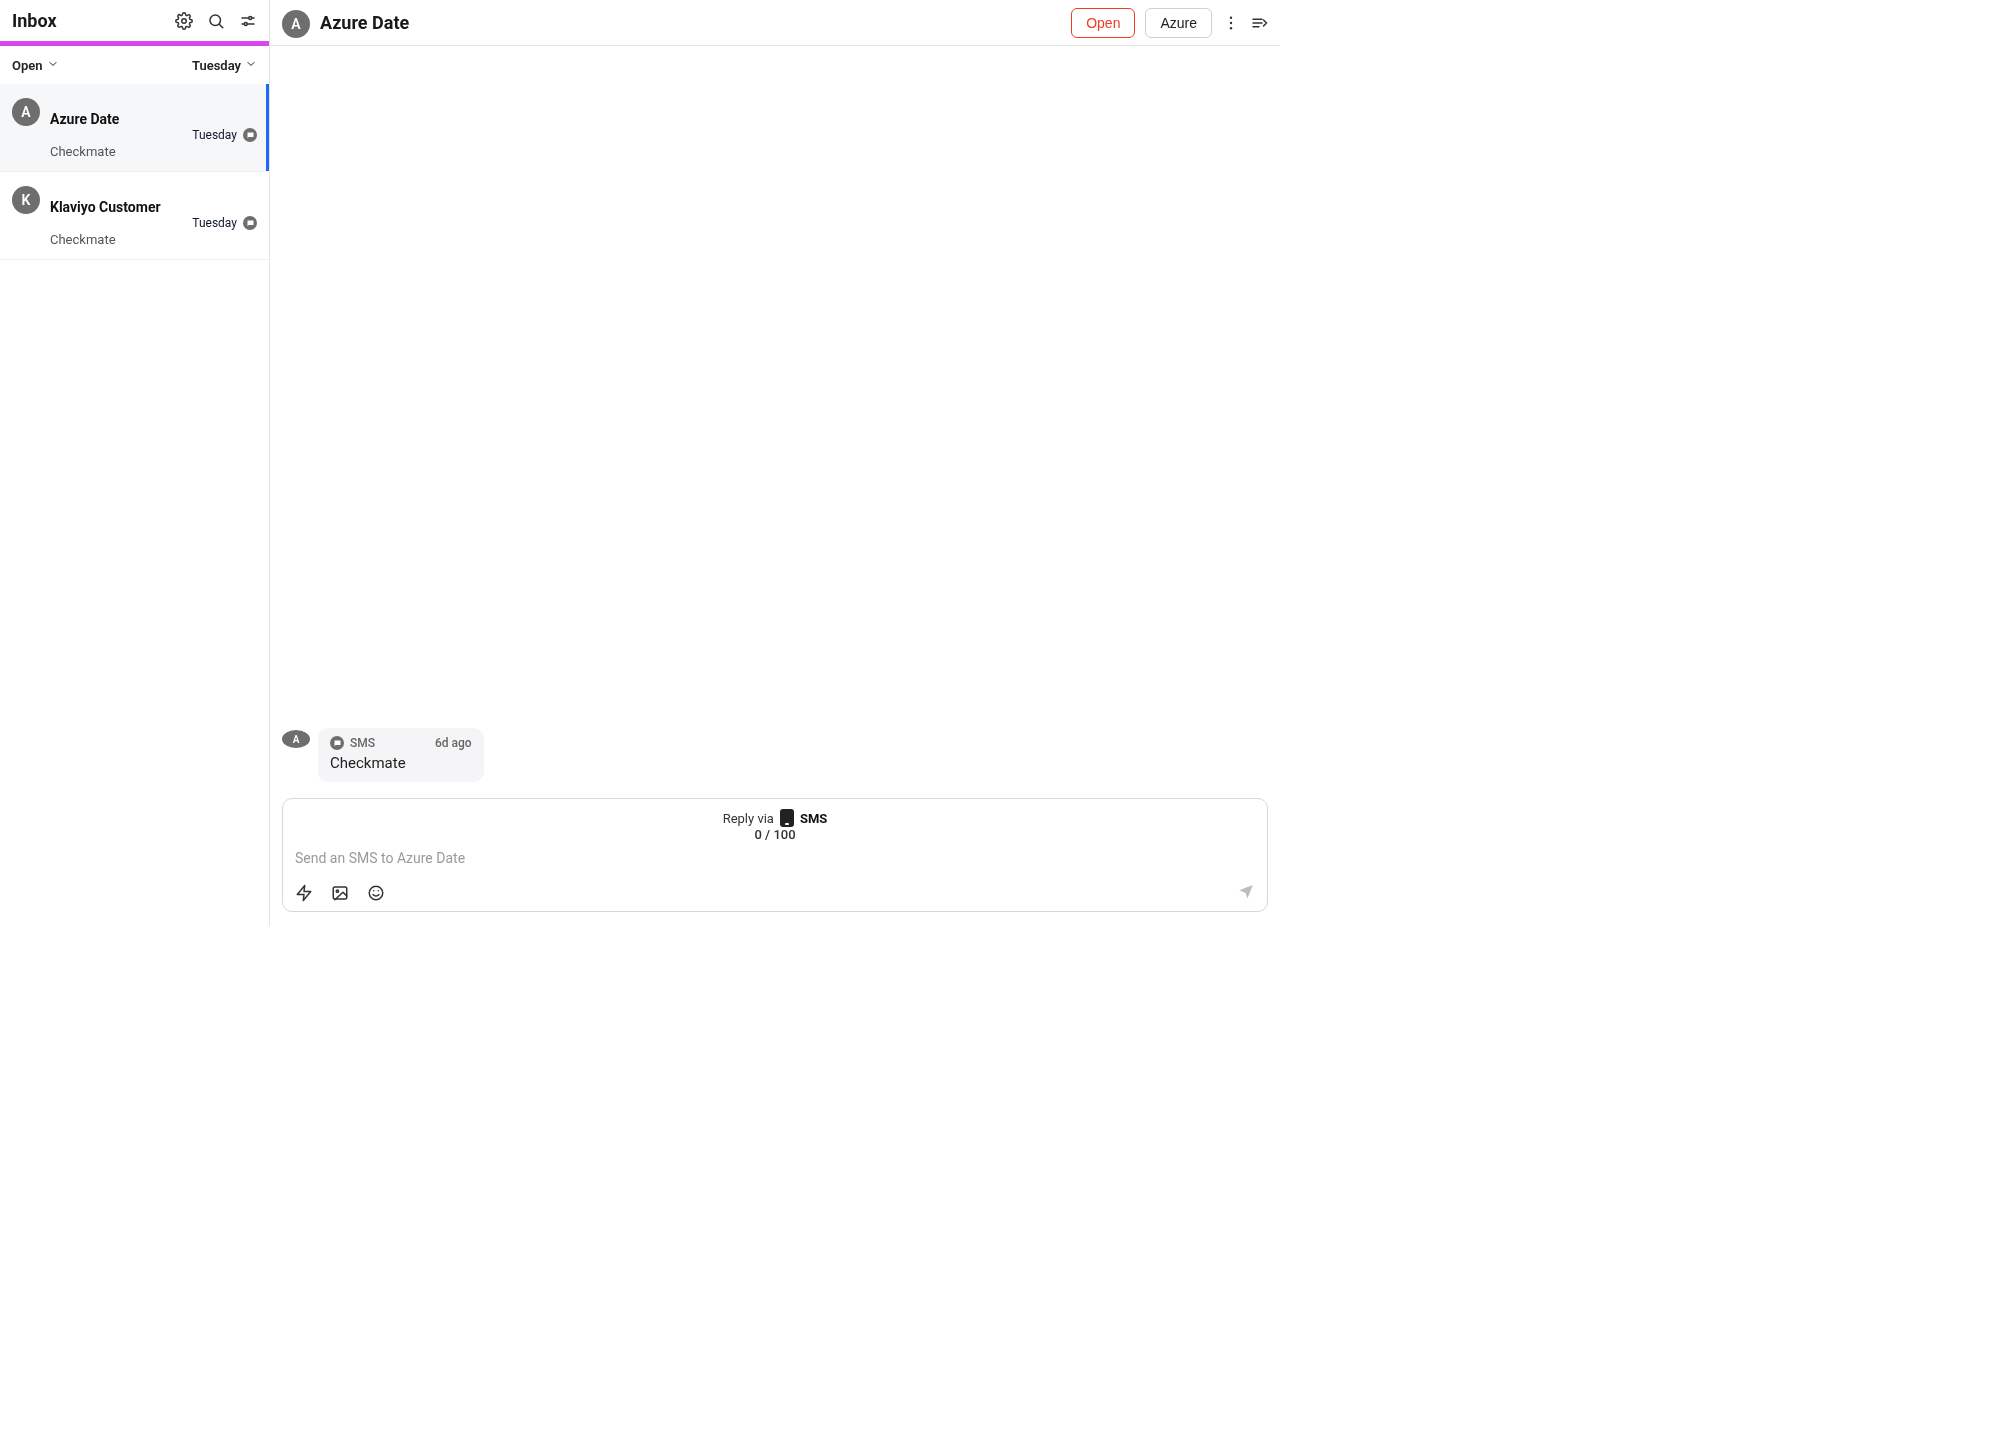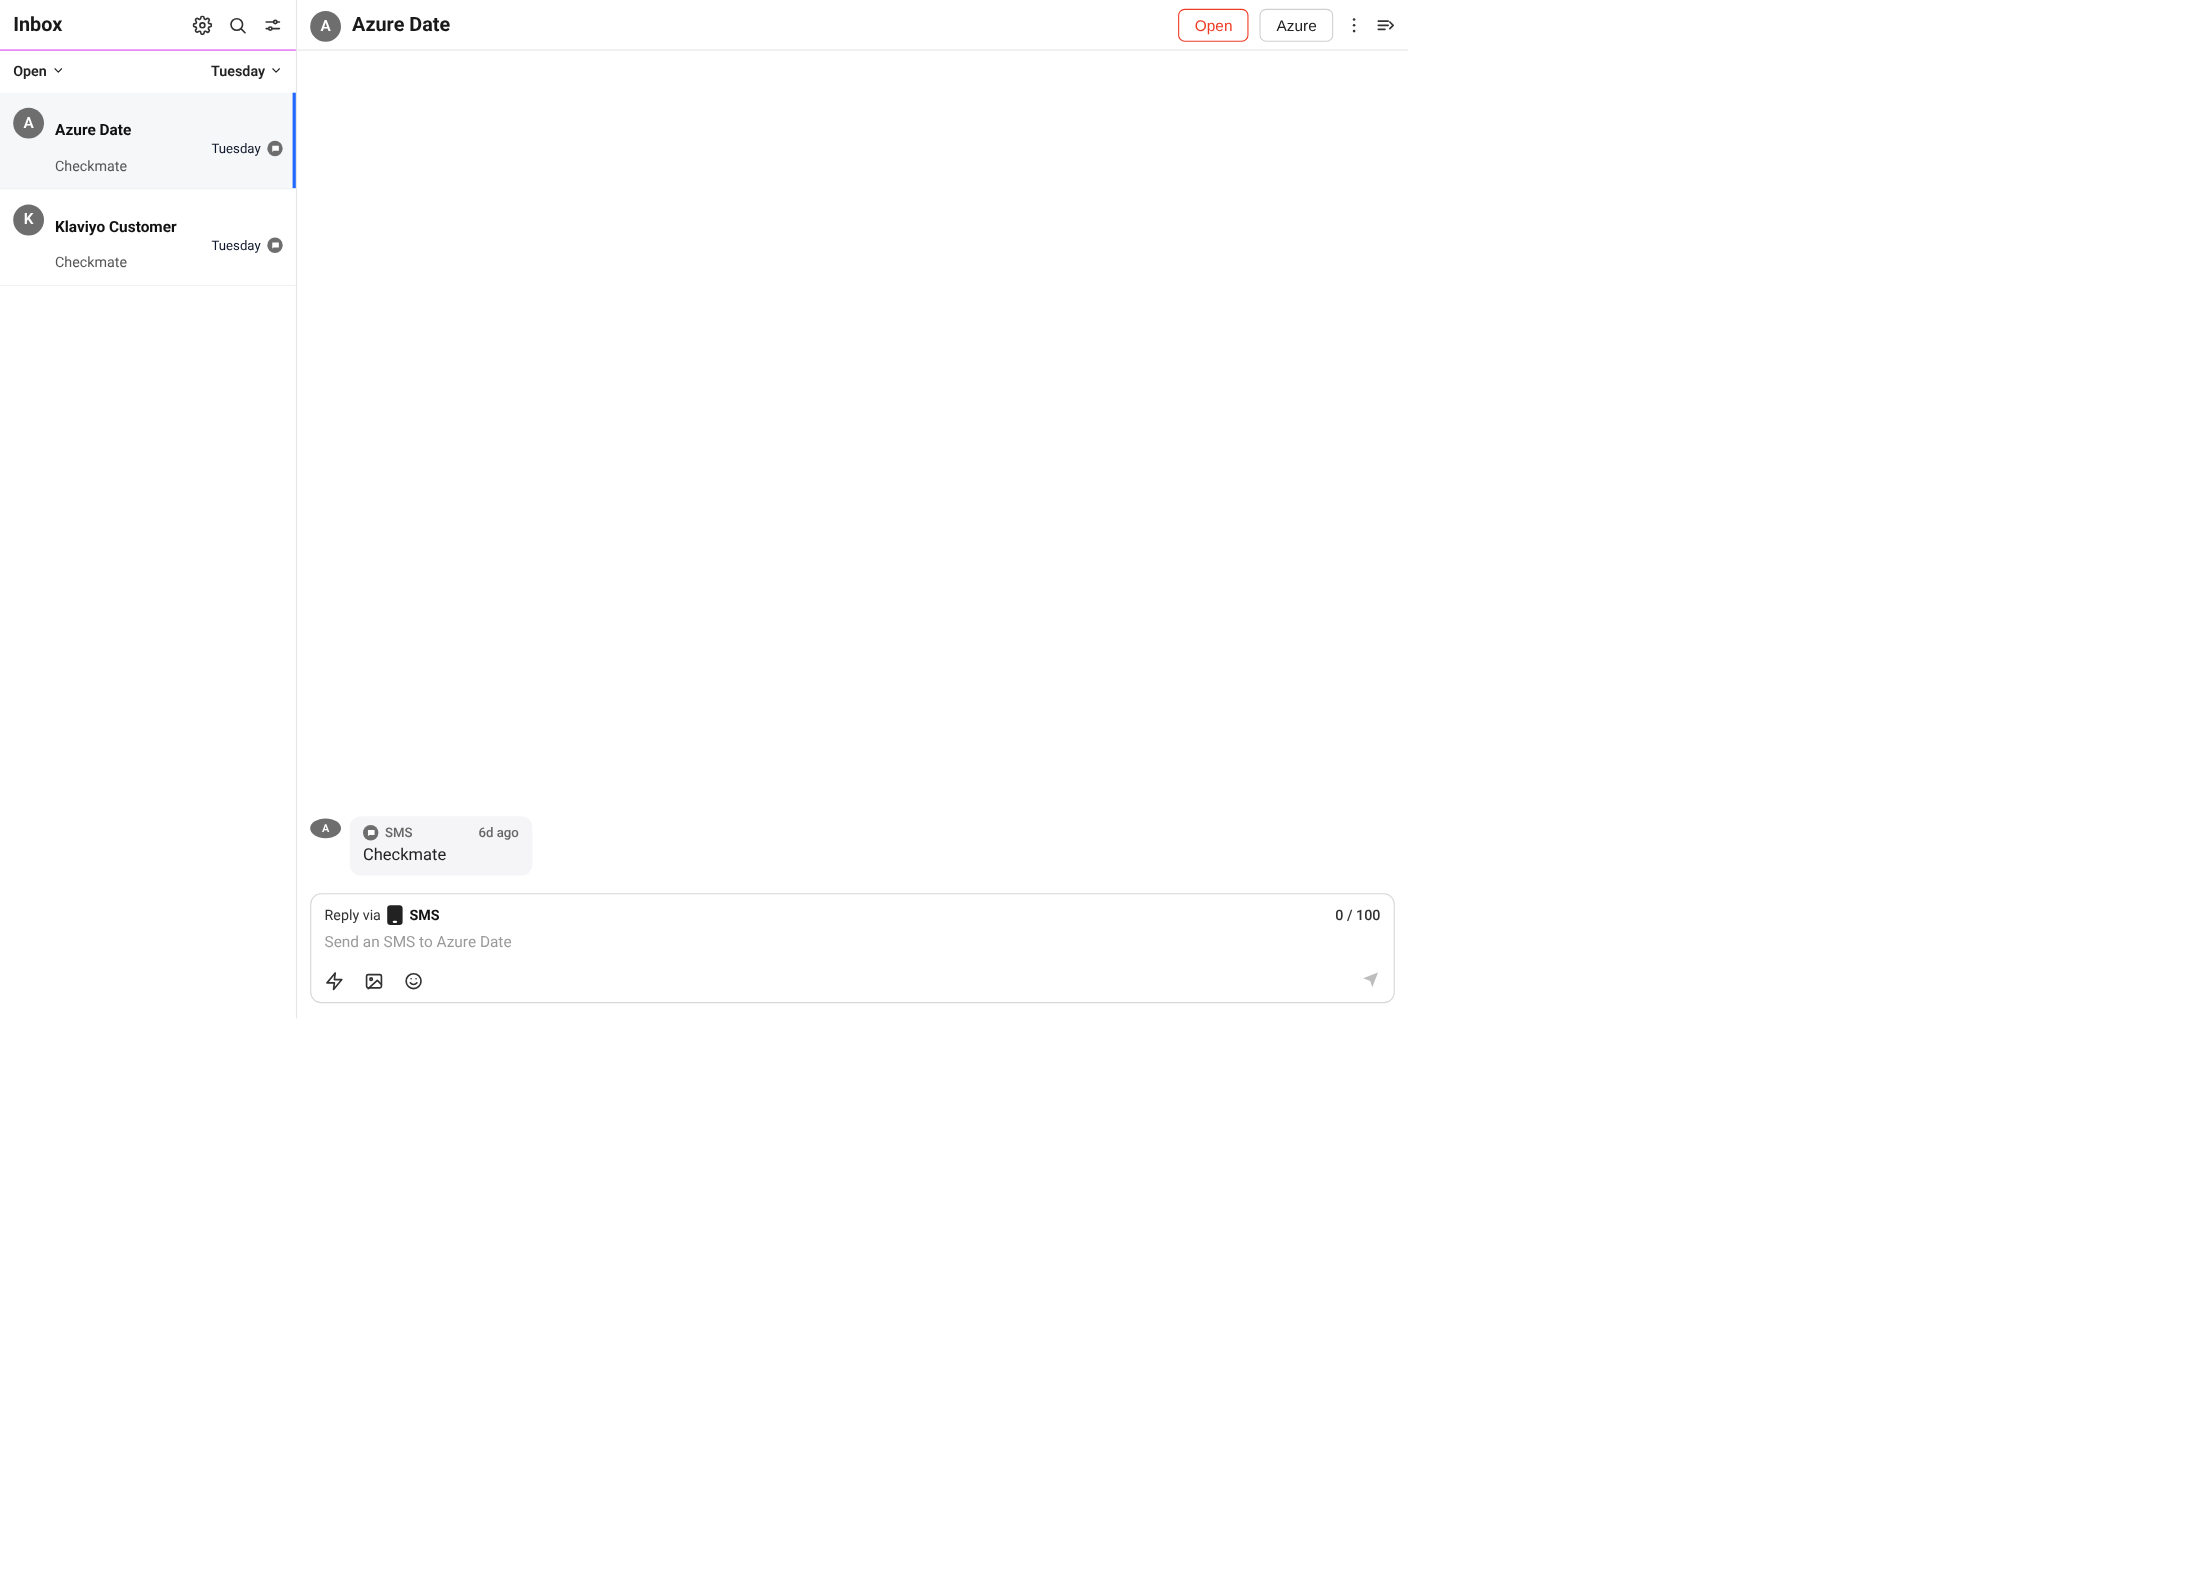--- a/index.html
+++ b/index.html
@@ -27,21 +27,21 @@
     display: flex;
     flex-direction: column;
     background: #fff;
   }
   .sidebar-header {
     height: 46px;
     padding: 0 12px;
     display: flex;
     align-items: center;
     justify-content: space-between;
-    border-bottom: 1px solid #d946ef;
+    border-bottom: 5px solid #d946ef;
   }
   .sidebar-title {
     font-size: 18px;
     font-weight: 700;
   }
   .sidebar-actions {
     display: flex;
     align-items: center;
     gap: 14px;
     color: #444;
@@ -253,20 +253,21 @@
     display: flex;
     flex-direction: column;
     gap: 6px;
   }
   .composer-top {
     display: flex;
     align-items: center;
     justify-content: space-between;
     font-size: 13px;
     color: #333;
+    flex-direction: column;
   }
   .composer-left {
     display: flex;
     align-items: center;
     gap: 6px;
   }
   .composer-left .phone-badge {
     width: 14px; height: 18px;
     border-radius: 3px;
     background: #222;

